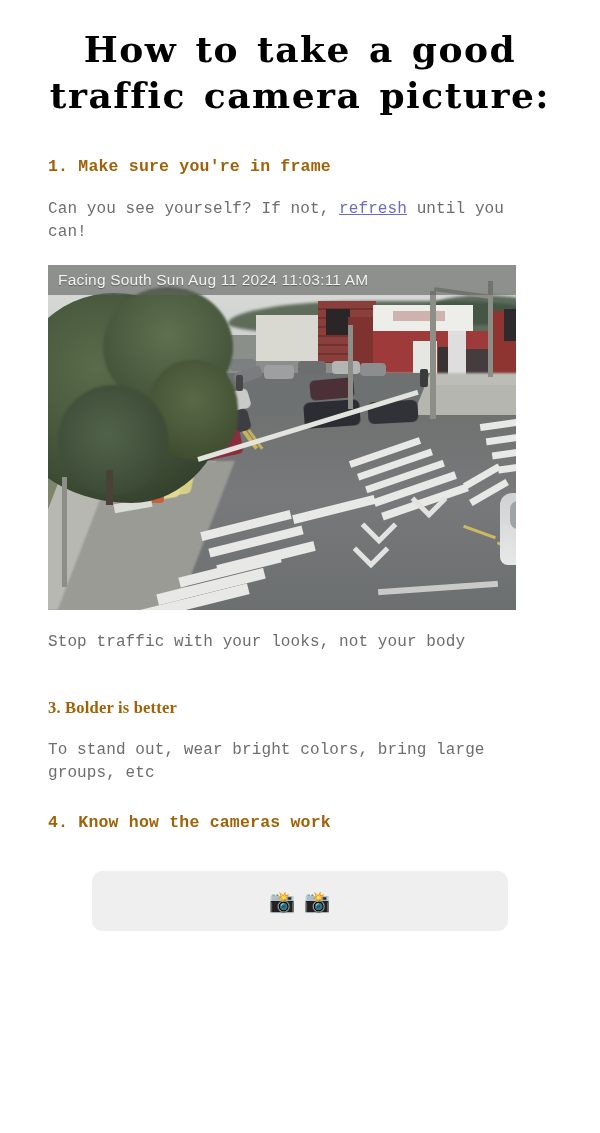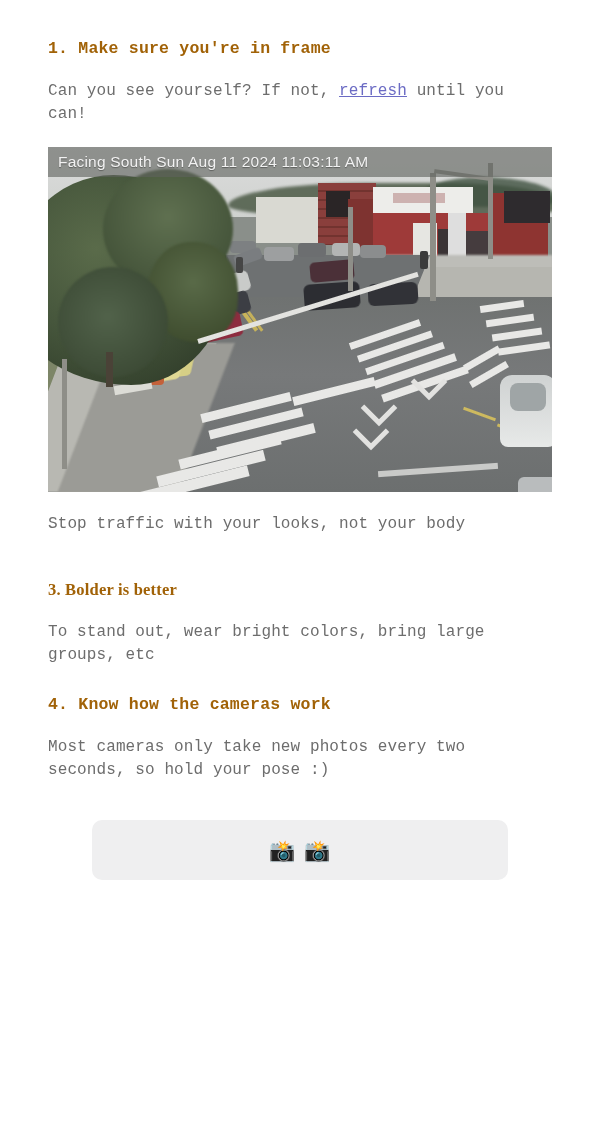--- a/index.html
+++ b/index.html
@@ -68,21 +68,21 @@
   .step-4-body { margin-top: 21px; }
 
   a.inline-link {
     color: #6b6bc4;
     text-decoration: underline;
   }
 
   
   .camera-wrap {
     margin-top: 21px;
-    width: 504px;
+    width: 468px;
     height: 345px;
     position: relative;
     overflow: hidden;
     background: #8a8f8a;
   }
 
   .cam {
     position: absolute;
     inset: 0;
     overflow: hidden;
@@ -374,20 +374,21 @@
     padding: 0;
   }
   .cta-emoji { font-size: 21px; line-height: 1; }
   .cta-label { white-space: nowrap; }
 </style>
 </head>
 <body>
 
 <div class="page">
 
+  <h1 class="title">How to take a good traffic camera picture:</h1>
 
   <h2 class="step-heading step-1">1. Make sure you're in frame</h2>
   <p class="step-body step-1-body"><span>Can you see yourself? If not, </span><a class="inline-link" href="#">refresh</a><span>
 until you can!</span></p>
 
   <div class="camera-wrap">
     <div class="cam">
       <div class="sky"></div>
       <div class="treeline"></div>
       <div class="treeline2"></div>
@@ -499,21 +500,20 @@
       <span class="overlay-text">Facing South Sun Aug 11 2024 11:03:11 AM</span>
     </div>
   </div>
 
   <p class="step-body step-2-body">Stop traffic with your looks, not your body</p>
 
   <h2 class="step-heading step-3">3. Bolder is better</h2>
   <p class="step-body step-3-body">To stand out, wear bright colors, bring large groups, etc</p>
 
   <h2 class="step-heading step-4">4. Know how the cameras work</h2>
-  <p class="step-body step-4-body">Most cameras only take new photos every two seconds, so hold your pose :)</p>
 
   <div class="cta-wrap">
     <button class="cta-button">
       <span class="cta-emoji">📸</span>
       <span class="cta-emoji">📸</span>
     </button>
   </div>
 
 </div>
 

